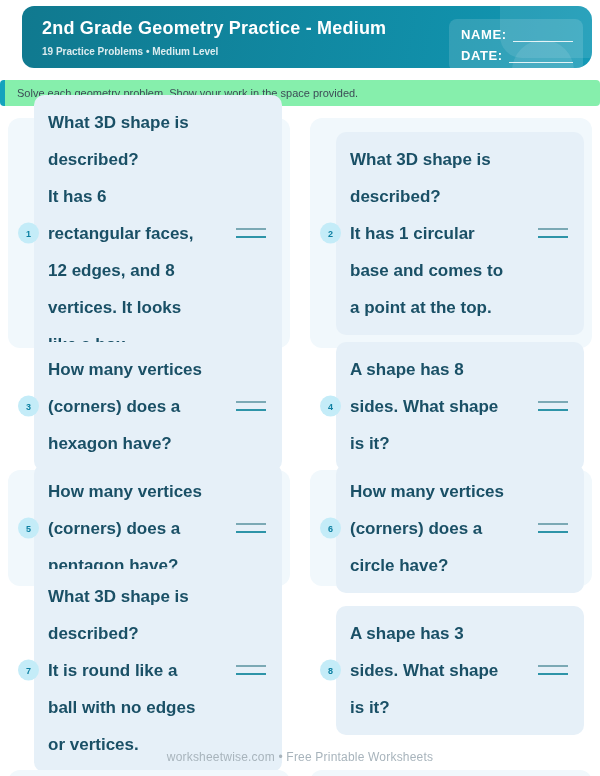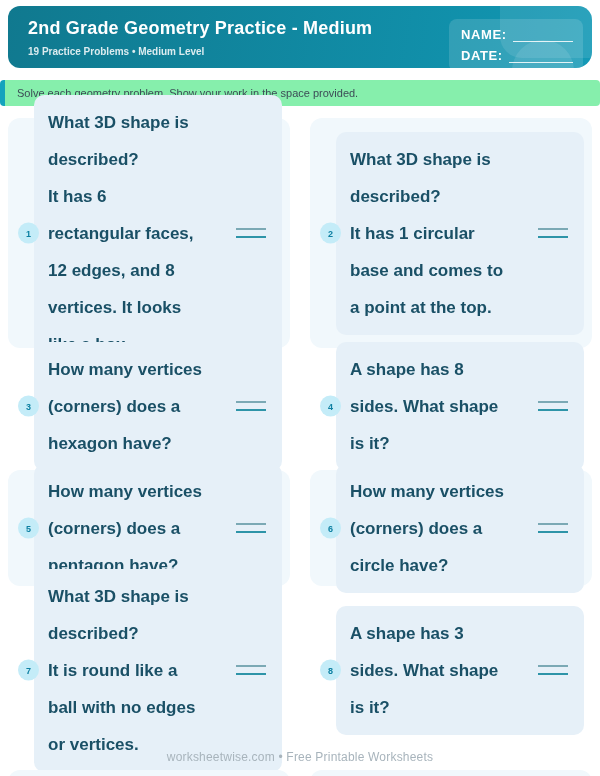--- a/index.html
+++ b/index.html
@@ -1,21 +1,21 @@
 <!DOCTYPE html>
 <html><head>
 <meta charset="utf-8">
 <style>
   * { margin:0; padding:0; box-sizing:border-box; }
   html,body { background:#ffffff; }
   body { font-family:"Liberation Sans", sans-serif; }
   .page { position:relative; width:600px; height:776px; background:#fff; overflow:hidden; }
 
   
-  .header { position:absolute; left:8px; top:6px; right:8px; height:62px;
+  .header { position:absolute; left:22px; top:6px; right:8px; height:62px;
     background:linear-gradient(100deg,#10798f 0%, #1193ae 85%, #1499b6 100%);
     border-radius:12px 14px 16px 12px; overflow:hidden; color:#fff; }
   .blob1 { position:absolute; right:-18px; top:-26px; width:110px; height:78px;
     background:rgba(255,255,255,0.10); border-radius:22px; }
   .blob2 { position:absolute; right:18px; top:34px; width:62px; height:62px;
     background:rgba(255,255,255,0.10); border-radius:50%; }
   .header-title { position:absolute; left:20px; top:12px; font-size:18px; font-weight:bold; letter-spacing:0.2px; }
   .header-sub { position:absolute; left:20px; top:40px; font-size:10px; color:rgba(255,255,255,0.85);font-weight:bold; }
   .namedate { position:absolute; right:9px; top:13px; width:134px;
     background:rgba(255,255,255,0.14); border-radius:8px; padding:8px 10px 9px 12px; }

